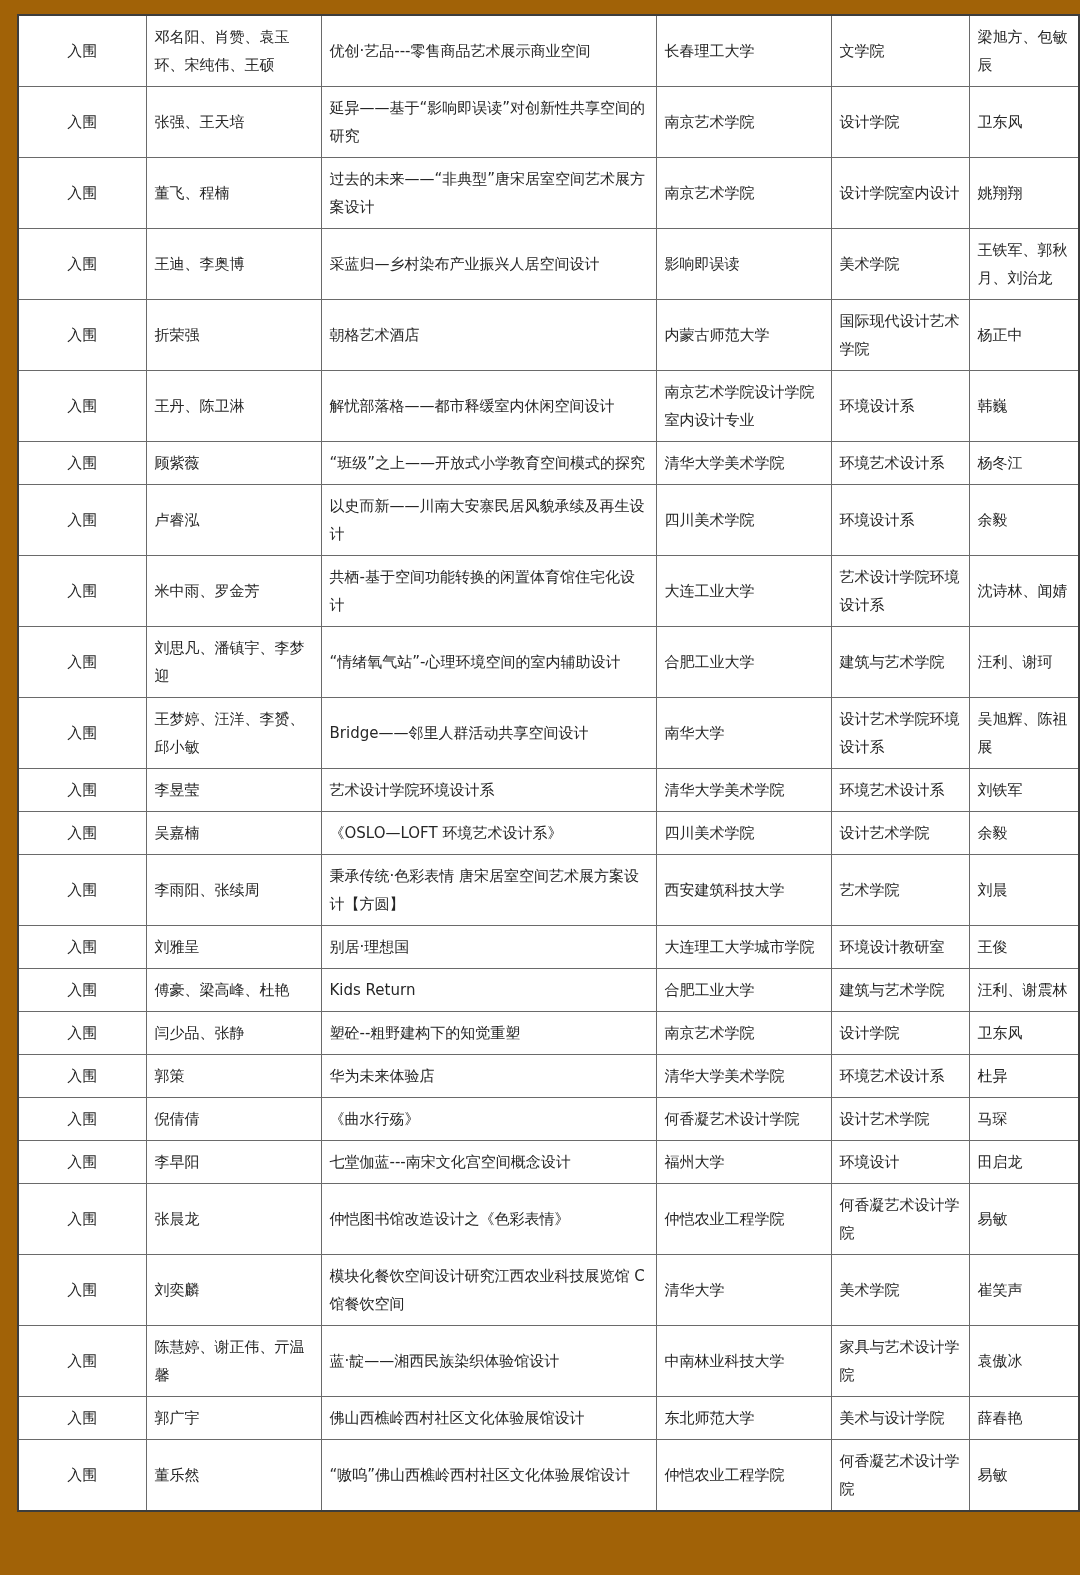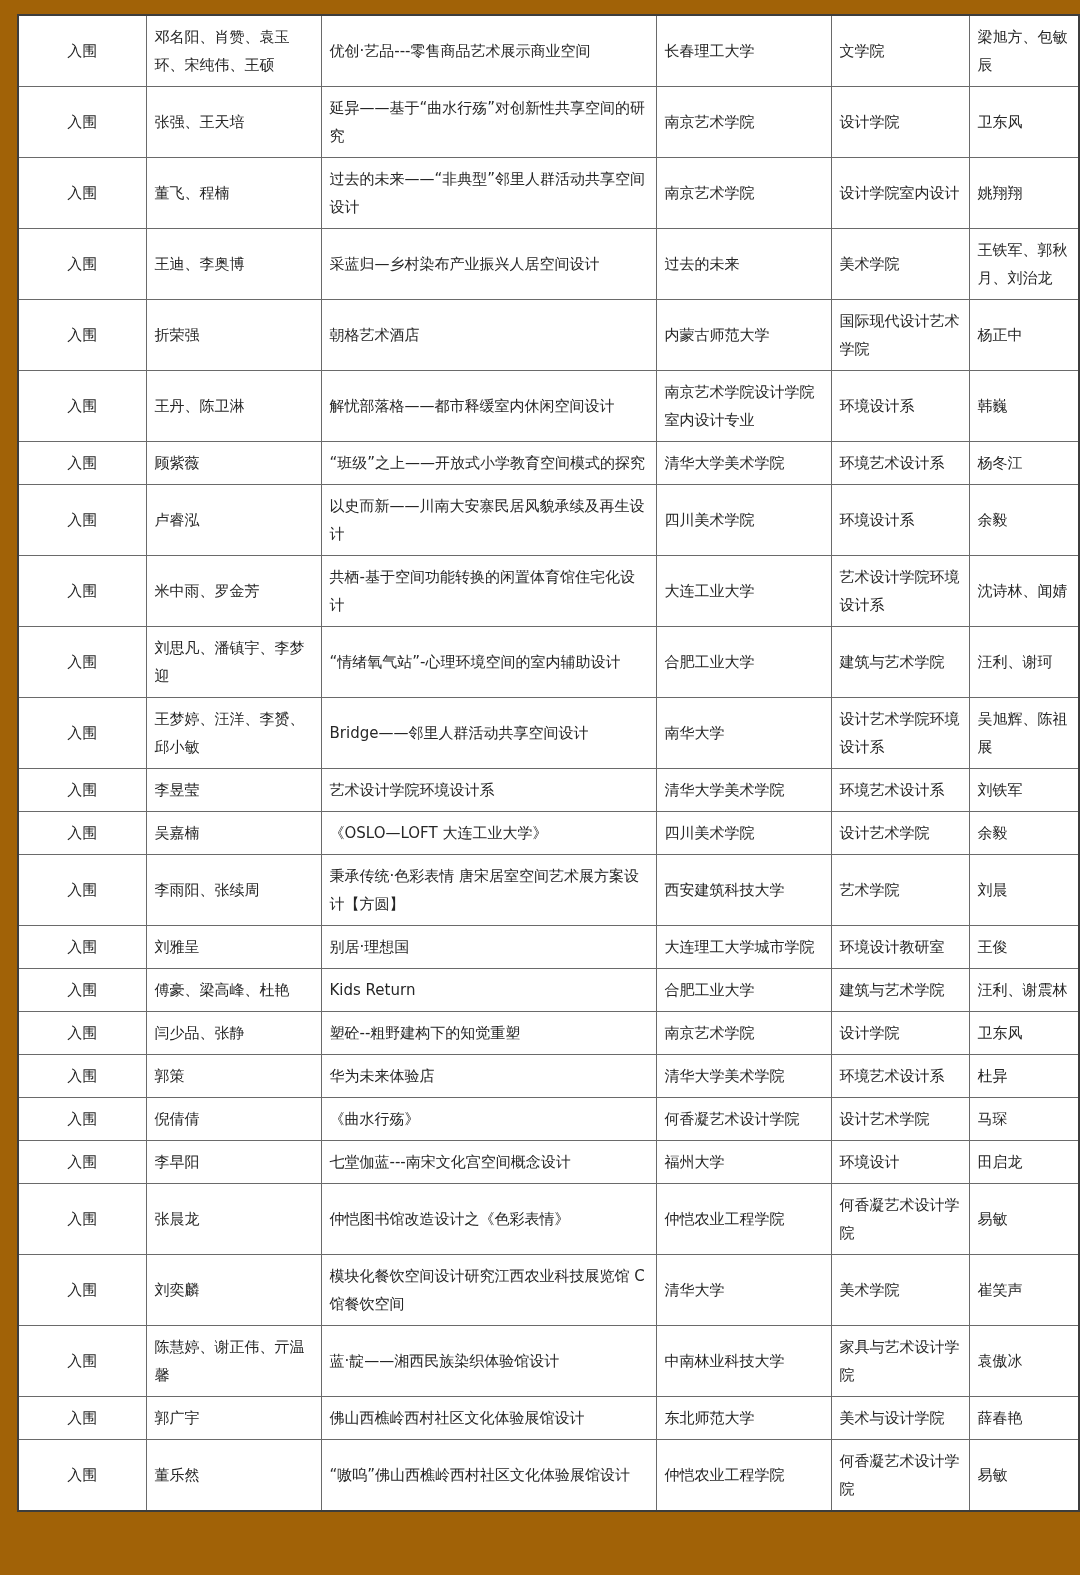--- a/index.html
+++ b/index.html
@@ -59,38 +59,38 @@
     <td class="cell-status">入围</td>
     <td class="cell-authors">邓名阳、肖赞、袁玉环、宋纯伟、王硕</td>
     <td class="cell-title">优创·艺品---零售商品艺术展示商业空间</td>
     <td class="cell-university">长春理工大学</td>
     <td class="cell-department">文学院</td>
     <td class="cell-advisors">梁旭方、包敏辰</td>
   </tr>
         <tr>
     <td class="cell-status">入围</td>
     <td class="cell-authors">张强、王天培</td>
-    <td class="cell-title">延异——基于“曲水行殇”对创新性共享空间的研究</td>
+    <td class="cell-title">延异——基于“影响即误读”对创新性共享空间的研究</td>
     <td class="cell-university">南京艺术学院</td>
     <td class="cell-department">设计学院</td>
     <td class="cell-advisors">卫东风</td>
   </tr>
         <tr>
     <td class="cell-status">入围</td>
     <td class="cell-authors">董飞、程楠</td>
-    <td class="cell-title">过去的未来——“非典型”邻里人群活动共享空间设计</td>
+    <td class="cell-title">过去的未来——“非典型”唐宋居室空间艺术展方案设计</td>
     <td class="cell-university">南京艺术学院</td>
     <td class="cell-department">设计学院室内设计</td>
     <td class="cell-advisors">姚翔翔</td>
   </tr>
         <tr>
     <td class="cell-status">入围</td>
     <td class="cell-authors">王迪、李奥博</td>
     <td class="cell-title">采蓝归—乡村染布产业振兴人居空间设计</td>
-    <td class="cell-university">过去的未来</td>
+    <td class="cell-university">影响即误读</td>
     <td class="cell-department">美术学院</td>
     <td class="cell-advisors">王铁军、郭秋月、刘治龙</td>
   </tr>
         <tr>
     <td class="cell-status">入围</td>
     <td class="cell-authors">折荣强</td>
     <td class="cell-title">朝格艺术酒店</td>
     <td class="cell-university">内蒙古师范大学</td>
     <td class="cell-department">国际现代设计艺术学院</td>
     <td class="cell-advisors">杨正中</td>
@@ -147,21 +147,21 @@
     <td class="cell-status">入围</td>
     <td class="cell-authors">李昱莹</td>
     <td class="cell-title">艺术设计学院环境设计系</td>
     <td class="cell-university">清华大学美术学院</td>
     <td class="cell-department">环境艺术设计系</td>
     <td class="cell-advisors">刘铁军</td>
   </tr>
         <tr>
     <td class="cell-status">入围</td>
     <td class="cell-authors">吴嘉楠</td>
-    <td class="cell-title">《OSLO—LOFT 大连工业大学》</td>
+    <td class="cell-title">《OSLO—LOFT 环境艺术设计系》</td>
     <td class="cell-university">四川美术学院</td>
     <td class="cell-department">设计艺术学院</td>
     <td class="cell-advisors">余毅</td>
   </tr>
         <tr>
     <td class="cell-status">入围</td>
     <td class="cell-authors">李雨阳、张续周</td>
     <td class="cell-title">秉承传统·色彩表情 唐宋居室空间艺术展方案设计【方圆】</td>
     <td class="cell-university">西安建筑科技大学</td>
     <td class="cell-department">艺术学院</td>

